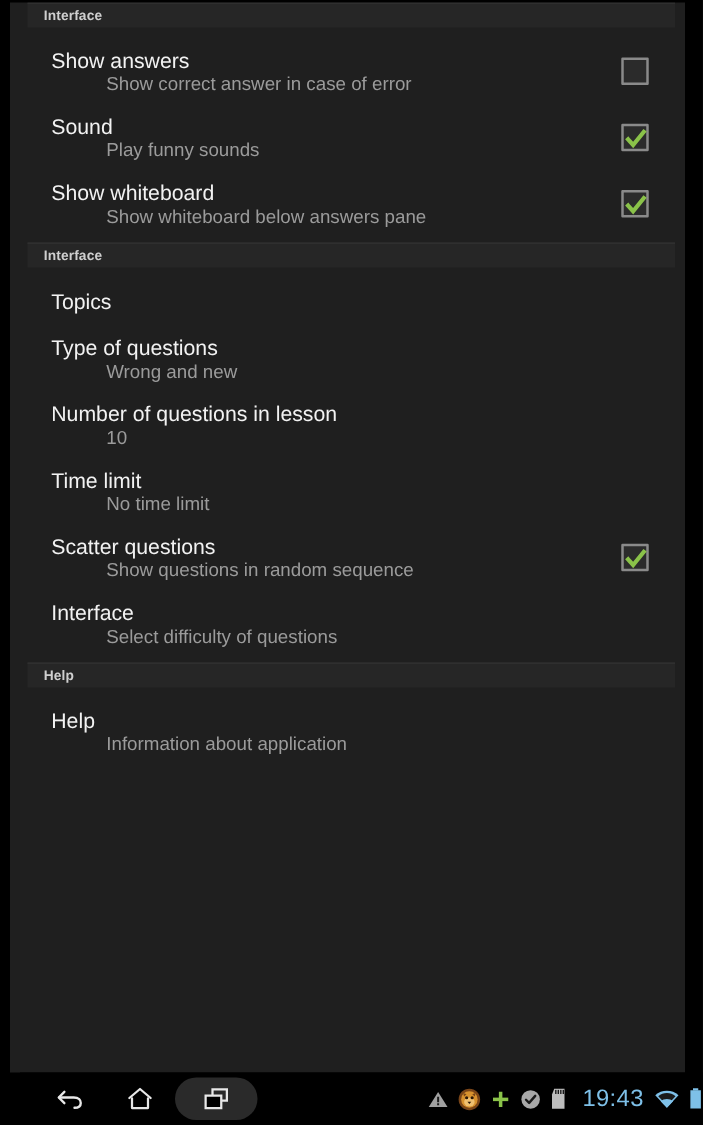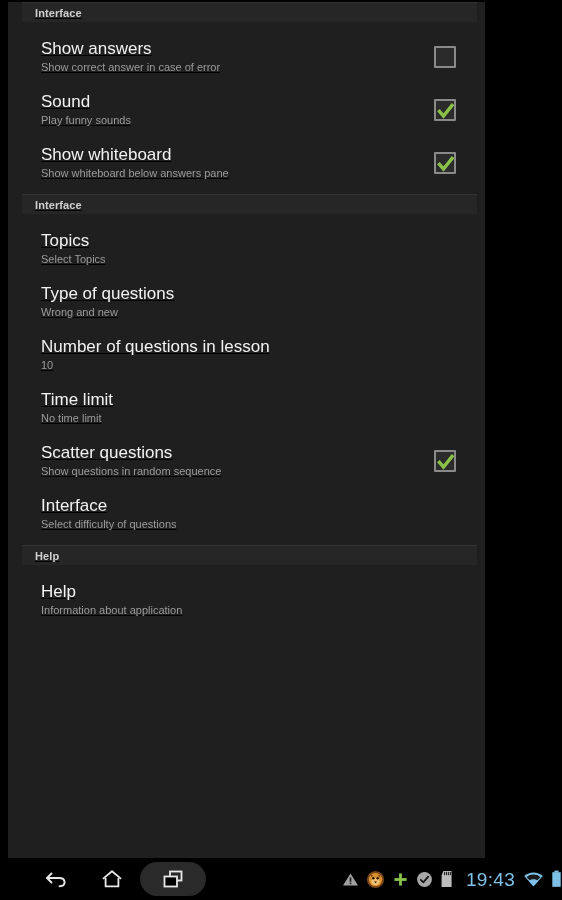--- a/index.html
+++ b/index.html
@@ -21,25 +21,24 @@
     width: 562px;
     height: 900px;
     background: #000000;
   }
 
   
   #content-panel {
     position: absolute;
     left: 8px;
     top: 2px;
-    width: 477px;
+    width: 540px;
     height: 856px;
     background: #1f1f1f;
     overflow: hidden;
-    text-decoration: underline;
   }
 
   
   .section-header {
     position: relative;
     margin: 0 8px 0 14px;
     height: 19px;
     background: #262626;
     border-top: 1px solid #333333;
     display: flex;
@@ -67,25 +66,26 @@
     flex: 1 1 auto;
     min-width: 0;
   }
   .pref-title {
     font-size: 17px;
     color: #f2f2f2;
     line-height: 21px;
     white-space: nowrap;
   }
   .pref-summary {
-    font-size: 11px;
+    font-size: 15px;
     color: #9b9b9b;
     line-height: 15px;
     margin-top: 1px;
     white-space: nowrap;
+    margin-left: 44px;
   }
 
   
   .checkbox-widget {
     flex: 0 0 auto;
     width: 22px;
     height: 22px;
     margin-right: 21px;
     box-sizing: border-box;
     border: 2px solid #8a8a8a;
@@ -208,21 +208,20 @@
 
     <div class="section-header">
       <span class="section-header-label">Interface</span>
     </div>
 
     <div class="row-gap-8"></div>
 
     <div class="pref-row">
       <div class="pref-text">
         <div class="pref-title">Topics</div>
-        <div class="pref-summary">Select Topics</div>
       </div>
     </div>
 
     <div class="pref-row">
       <div class="pref-text">
         <div class="pref-title">Type of questions</div>
         <div class="pref-summary">Wrong and new</div>
       </div>
     </div>
 

